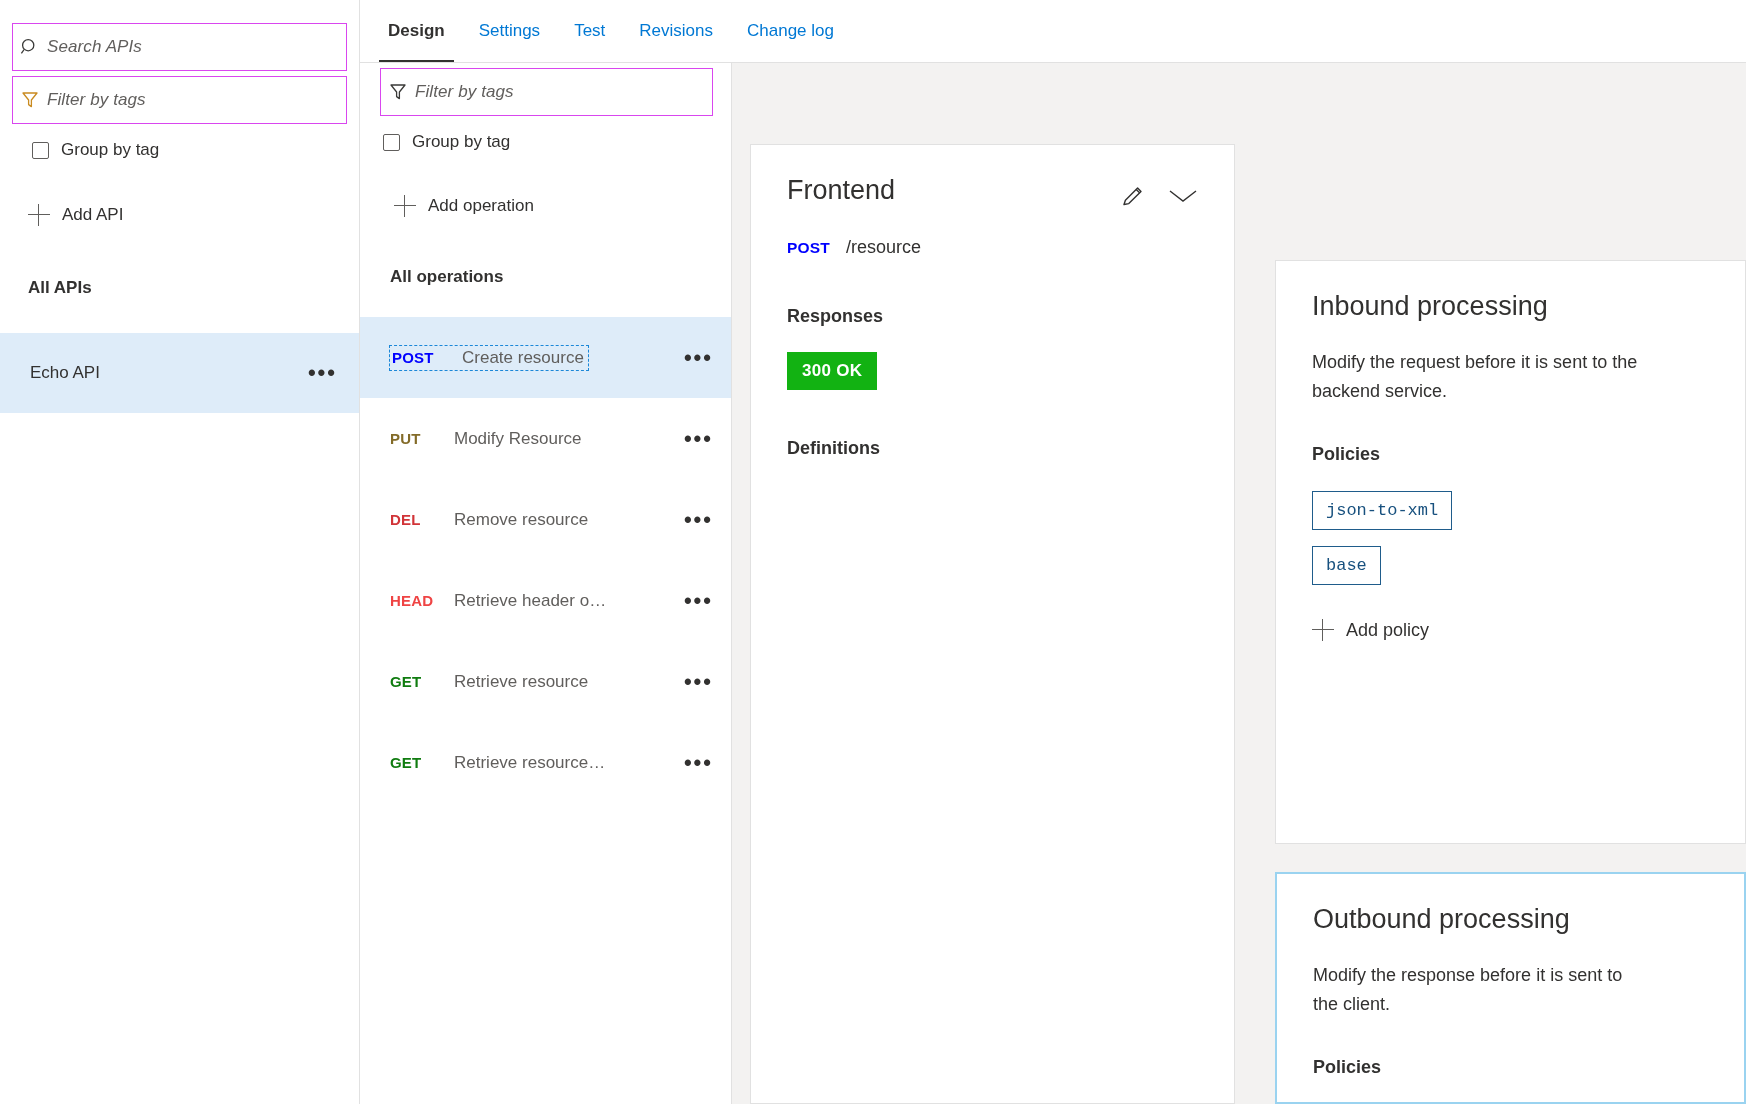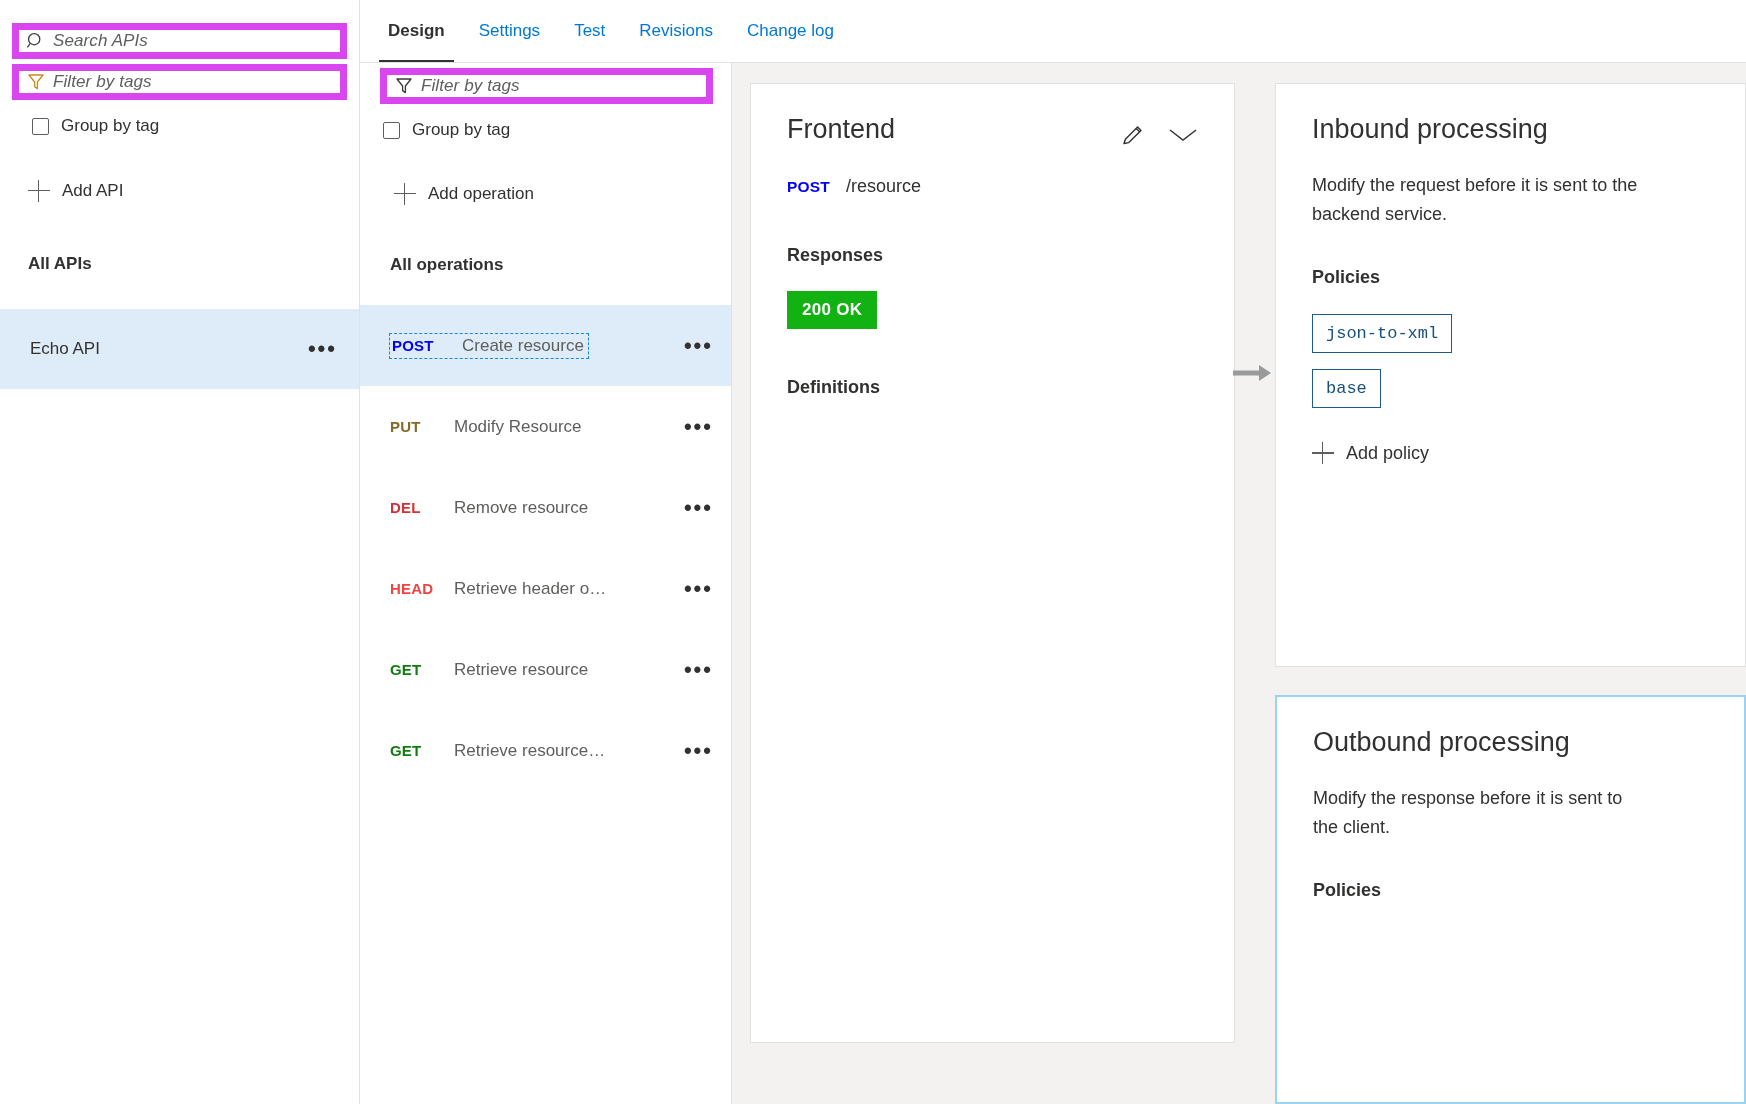--- a/index.html
+++ b/index.html
@@ -27,22 +27,22 @@
   .api-sidebar {
     width: 360px;
     flex: 0 0 360px;
     background: #ffffff;
     border-right: 1px solid #e1e1e1;
     box-sizing: border-box;
     position: relative;
   }
   .field-box {
     margin: 0 12px 0 12px;
-    height: 36px;
-    border: 7px solid #d946ef;
+    height: 48px;
+    border: 1px solid #d946ef;
     display: flex;
     align-items: center;
     box-sizing: border-box;
     background: #fff;
   }
   .api-sidebar .field-box.search-box { margin-top: 23px; }
   .api-sidebar .field-box.tags-box { margin-top: 5px; }
   .field-icon {
     width: 34px;
     flex: 0 0 34px;
@@ -265,20 +265,21 @@
   
   .canvas {
     flex: 1 1 auto;
     background: #f3f2f1;
     position: relative;
     padding: 20px 0 0 18px;
     box-sizing: border-box;
     display: flex;
     min-width: 0;
     overflow: hidden;
+    align-items: flex-end;
   }
   .col-left {
     width: 485px;
     flex: 0 0 485px;
   }
   .arrow-col {
     width: 40px;
     flex: 0 0 40px;
     position: relative;
   }
@@ -545,21 +546,21 @@
                 </span>
               </div>
             </div>
 
             <div class="fe-method">
               <span class="fe-verb">POST</span>
               <span class="fe-path">/resource</span>
             </div>
 
             <div class="sub-head">Responses</div>
-            <div class="badge-ok">200 OK</div>
+            <div class="badge-ok">300 OK</div>
             <div class="sub-head">Definitions</div>
           </div>
         </div>
 
         <div class="arrow-col">
           <span class="arrow-ico">
             <svg width="40" height="24" viewBox="0 0 40 24">
               <line x1="0" y1="12" x2="28" y2="12" stroke="#9a9a9a" stroke-width="5"></line>
               <polygon points="26,4 38,12 26,20" fill="#9a9a9a"></polygon>
             </svg>

